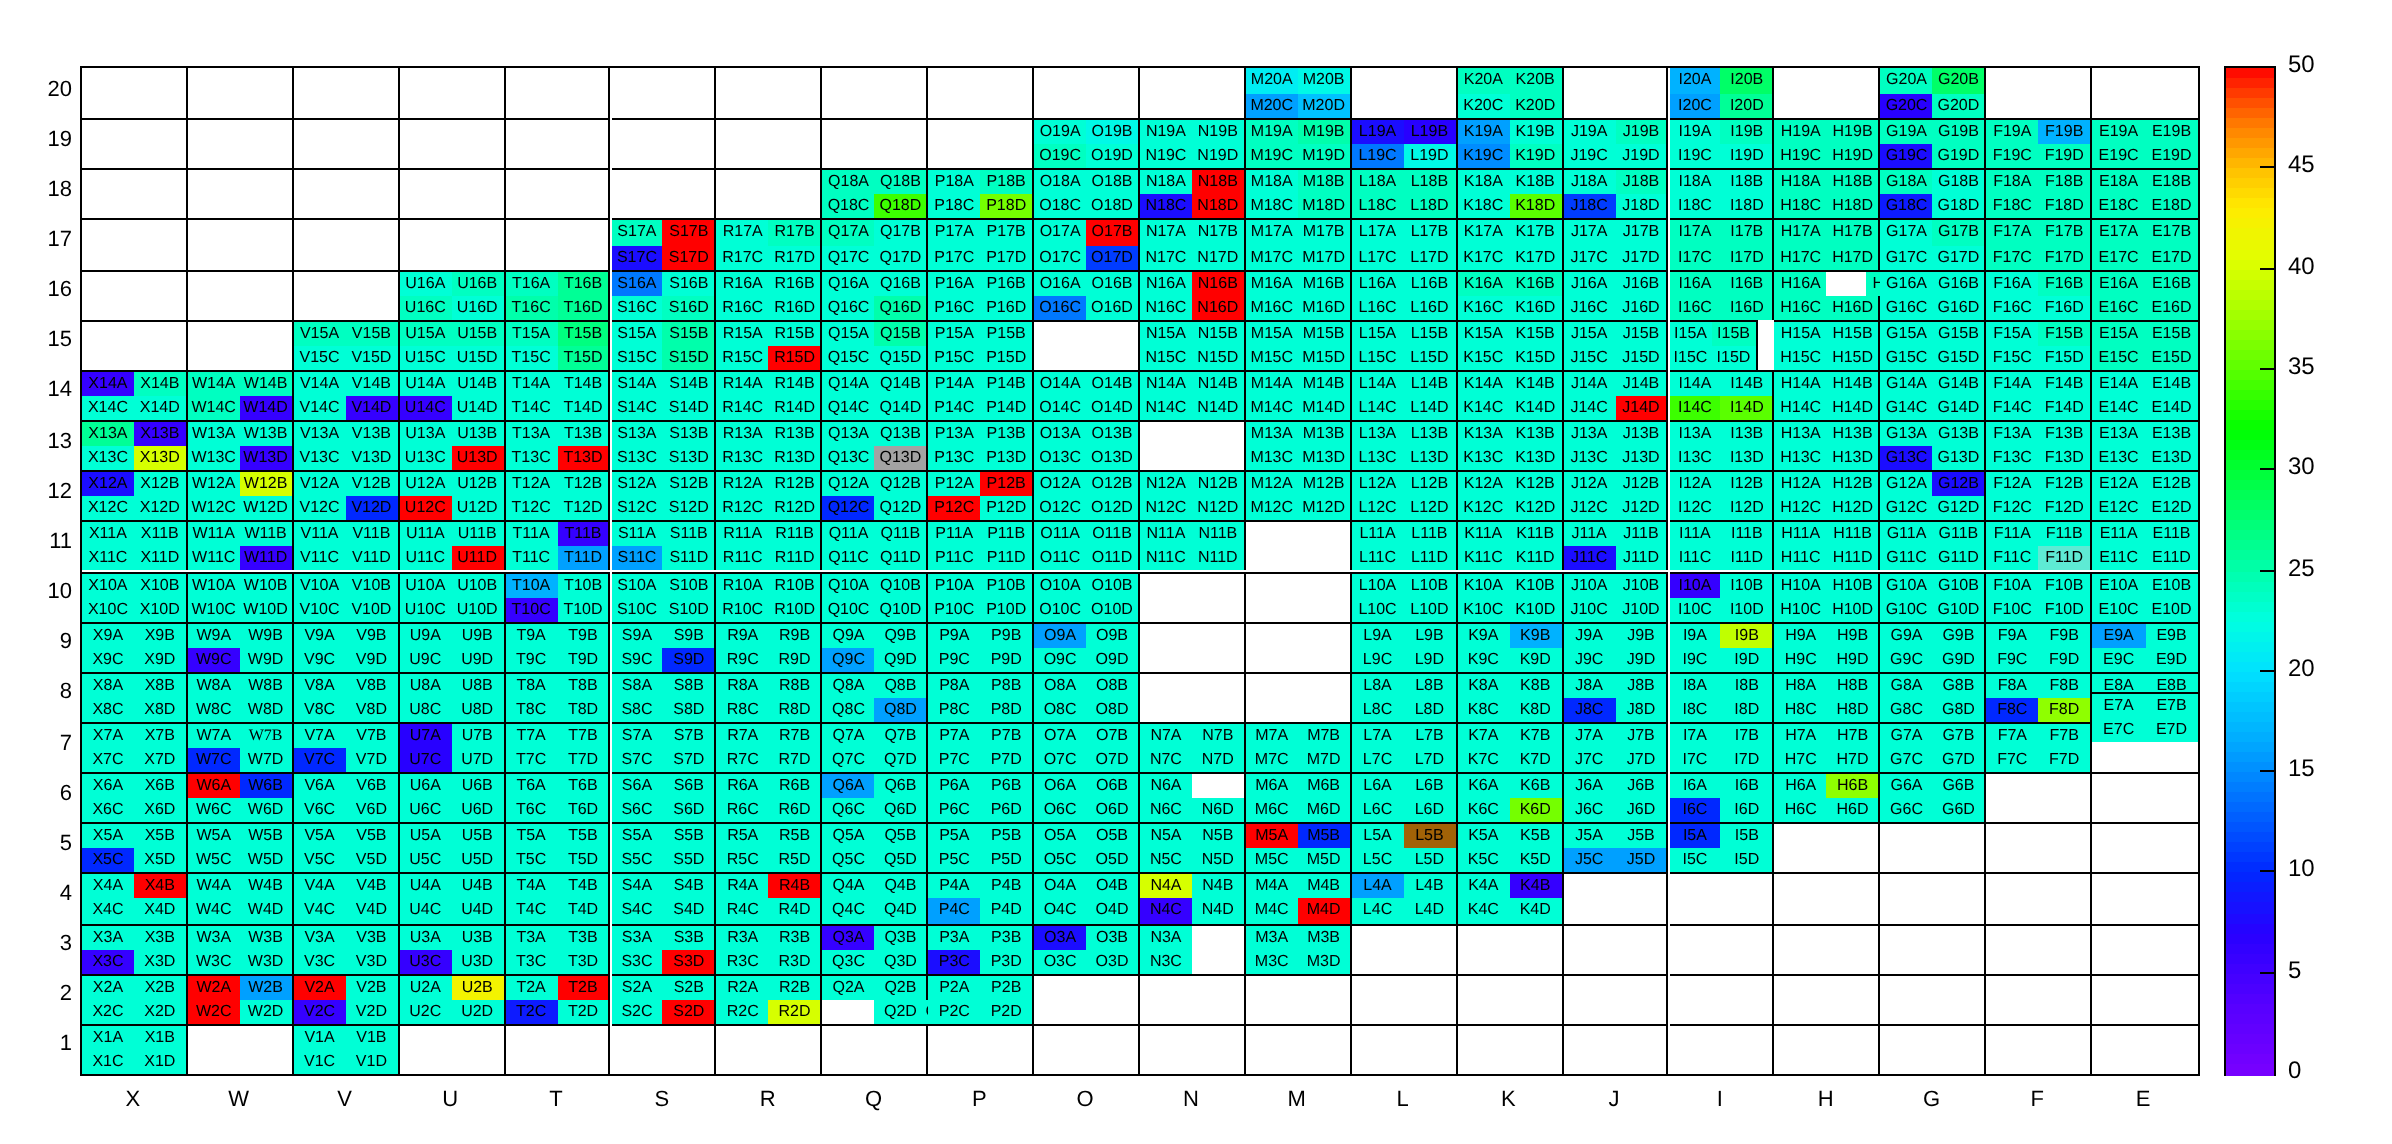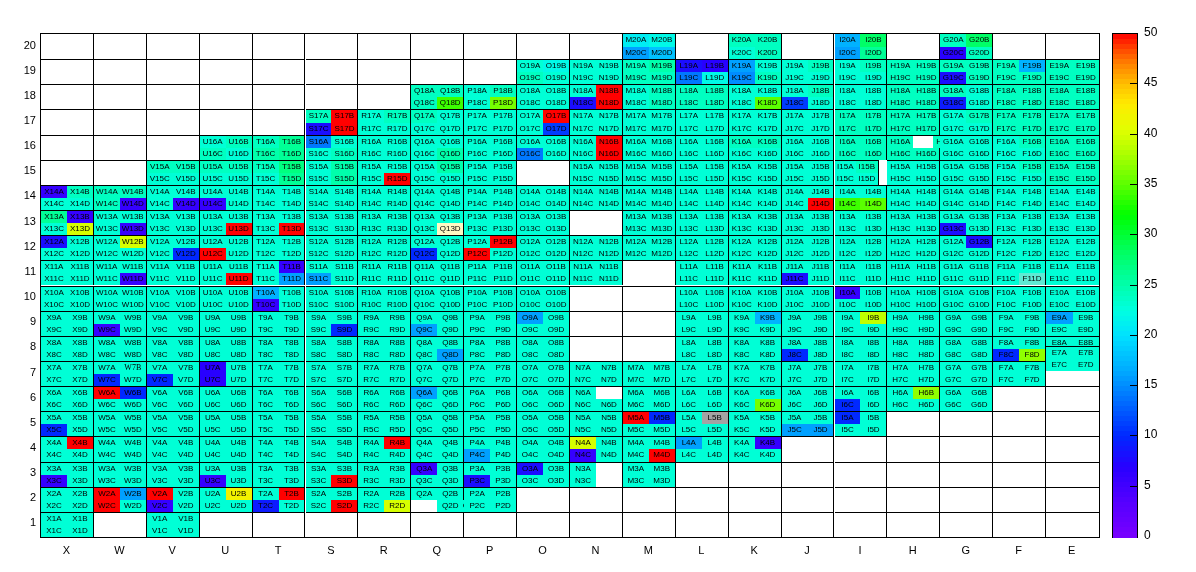--- a/index.html
+++ b/index.html
@@ -714,21 +714,21 @@
       <div class="cell" style="left: 317.4px; top: 176.05px; width: 52.9px; height: 25.15px;">
         <div class="sub sA" style="background: rgb(0, 255, 214);">R13A</div>
         <div class="sub sB" style="background: rgb(0, 255, 214);">R13B</div>
         <div class="sub sC" style="background: rgb(0, 255, 214);">R13C</div>
         <div class="sub sD" style="background: rgb(0, 255, 214);">R13D</div>
       </div>
       <div class="cell" style="left: 370.3px; top: 176.05px; width: 52.9px; height: 25.15px;">
         <div class="sub sA" style="background: rgb(0, 255, 214);">Q13A</div>
         <div class="sub sB" style="background: rgb(0, 255, 214);">Q13B</div>
         <div class="sub sC" style="background: rgb(0, 255, 214);">Q13C</div>
-        <div class="sub sD" style="background: #fef9c3;">Q13D</div>
+        <div class="sub sD" style="background: #a3a3a3;">Q13D</div>
       </div>
       <div class="cell" style="left: 423.2px; top: 176.05px; width: 52.9px; height: 25.15px;">
         <div class="sub sA" style="background: rgb(0, 255, 214);">P13A</div>
         <div class="sub sB" style="background: rgb(0, 255, 214);">P13B</div>
         <div class="sub sC" style="background: rgb(0, 255, 214);">P13C</div>
         <div class="sub sD" style="background: rgb(0, 255, 214);">P13D</div>
       </div>
       <div class="cell" style="left: 476.1px; top: 176.05px; width: 52.9px; height: 25.15px;">
         <div class="sub sA" style="background: rgb(0, 255, 214);">O13A</div>
         <div class="sub sB" style="background: rgb(0, 255, 214);">O13B</div>
@@ -1652,21 +1652,21 @@
         <div class="sub sD" style="background: rgb(0, 255, 214);">N5D</div>
       </div>
       <div class="cell" style="left: 581.9px; top: 377.25px; width: 52.9px; height: 25.15px;">
         <div class="sub sA" style="background: rgb(255, 0, 0);">M5A</div>
         <div class="sub sB" style="background: rgb(0, 40, 255);">M5B</div>
         <div class="sub sC" style="background: rgb(0, 255, 214);">M5C</div>
         <div class="sub sD" style="background: rgb(0, 255, 214);">M5D</div>
       </div>
       <div class="cell" style="left: 634.8px; top: 377.25px; width: 52.9px; height: 25.15px;">
         <div class="sub sA" style="background: rgb(0, 255, 214);">L5A</div>
-        <div class="sub sB" style="background: #a3a3a3;">L5B</div>
+        <div class="sub sB" style="background: #a16207;">L5B</div>
         <div class="sub sC" style="background: rgb(0, 255, 214);">L5C</div>
         <div class="sub sD" style="background: rgb(0, 255, 214);">L5D</div>
       </div>
       <div class="cell" style="left: 687.7px; top: 377.25px; width: 52.9px; height: 25.15px;">
         <div class="sub sA" style="background: rgb(0, 255, 214);">K5A</div>
         <div class="sub sB" style="background: rgb(0, 255, 214);">K5B</div>
         <div class="sub sC" style="background: rgb(0, 255, 214);">K5C</div>
         <div class="sub sD" style="background: rgb(0, 255, 214);">K5D</div>
       </div>
       <div class="cell" style="left: 740.6px; top: 377.25px; width: 52.9px; height: 25.15px;">

